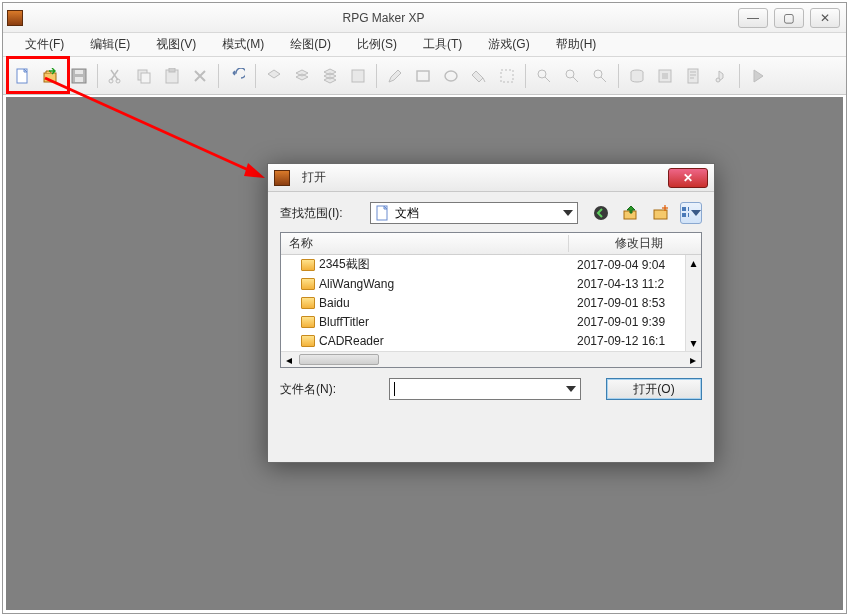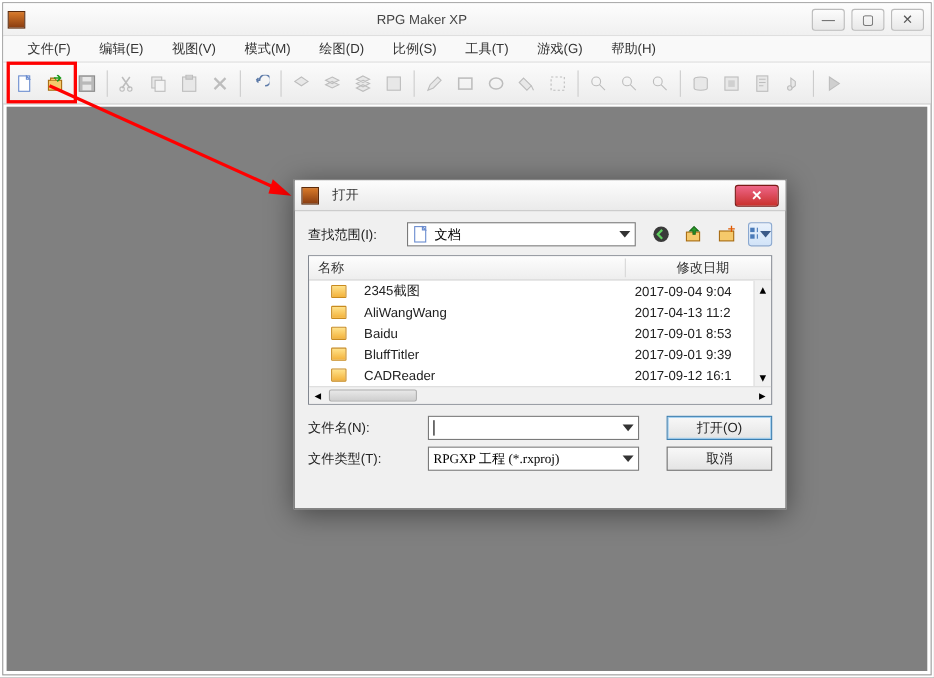--- a/index.html
+++ b/index.html
@@ -38,21 +38,21 @@
 .fl-header .col1 { width: 288px; padding-left: 8px; border-right: 1px solid #d8d8d8; }
 .fl-header .col2 { flex: 1; padding-left: 8px; text-align: center; }
 .fl-rows { overflow: hidden; position: relative; }
 .fl-scroll-right { position: absolute; right: 0; top: 22px; bottom: 16px; width: 16px; background: #f1f1f1; border-left: 1px solid #ddd; }
 .fl-scroll-right .thumb-up,.fl-scroll-right .thumb-down { height: 16px; display:flex; align-items:center; justify-content:center; }
 .fl-scroll-bottom { position: absolute; left: 0; right: 0; bottom: 0; height: 16px; background: #f1f1f1; border-top: 1px solid #ddd; display: flex; align-items: center; }
 .fl-scroll-bottom .left, .fl-scroll-bottom .right { width: 16px; display: flex; align-items: center; justify-content: center; }
 .fl-scroll-bottom .track { flex: 1; position: relative; height: 100%; }
 .fl-scroll-bottom .thumb { position: absolute; left: 2px; width: 80px; top: 2px; bottom: 2px; background: linear-gradient(#e8e8e8,#cfcfcf); border: 1px solid #aaa; border-radius: 2px; }
 .fl-row { display: flex; align-items: center; height: 19px; color: #222; }
-.fl-row .c1 { width: 288px; padding-left: 20px; display: flex; align-items: center; gap: 16px; }
+.fl-row .c1 { width: 288px; padding-left: 20px; display: flex; align-items: center; gap: 4px; }
 .fl-row .c2 { flex: 1; padding-left: 8px; }
 .folder-icon { width: 14px; height: 12px; background: linear-gradient(#ffe28a,#f3b23b); border: 1px solid #c88a1e; border-radius: 1px; }
 .controls-row { display: flex; align-items: center; margin-top: 10px; gap: 25px; }
 .controls-row .dlg-label { width: 84px; }
 .ctl-input { flex: 1; height: 22px; border: 1px solid #7a7a7a; background: #fff; display: flex; align-items: center; padding: 0 4px; }
 .drop { width: 0; height: 0; border-left: 5px solid transparent; border-right: 5px solid transparent; border-top: 6px solid #333; }
 .dlg-btn { width: 96px; height: 22px; border: 1px solid #707070; background: linear-gradient(#f8f8f8,#e4e4e4); display: flex; align-items: center; justify-content: center; color: #222; }
 .dlg-btn.primary { border: 1px solid #3c7fb1; box-shadow: inset 0 0 0 1px #a7d2f0; }
 
 svg { display: block; }
@@ -350,22 +350,14 @@
 
     <div class="controls-row">
       <div class="dlg-label">文件名(N):</div>
       <div class="ctl-input">
         <span style="border-left:1px solid #000;height:14px;"></span>
         <span></span>
         <div class="drop" style="margin-left:auto"></div>
       </div>
       <div class="dlg-btn primary">打开(O)</div>
     </div>
-    <div class="controls-row" style="margin-top:6px;">
-      <div class="dlg-label">文件类型(T):</div>
-      <div class="ctl-input">
-        <span style="font-family:Tahoma">RPGXP 工程 (*.rxproj)</span>
-        <div class="drop" style="margin-left:auto"></div>
-      </div>
-      <div class="dlg-btn">取消</div>
-    </div>
   </div>
 </div>
 
 </body></html>

